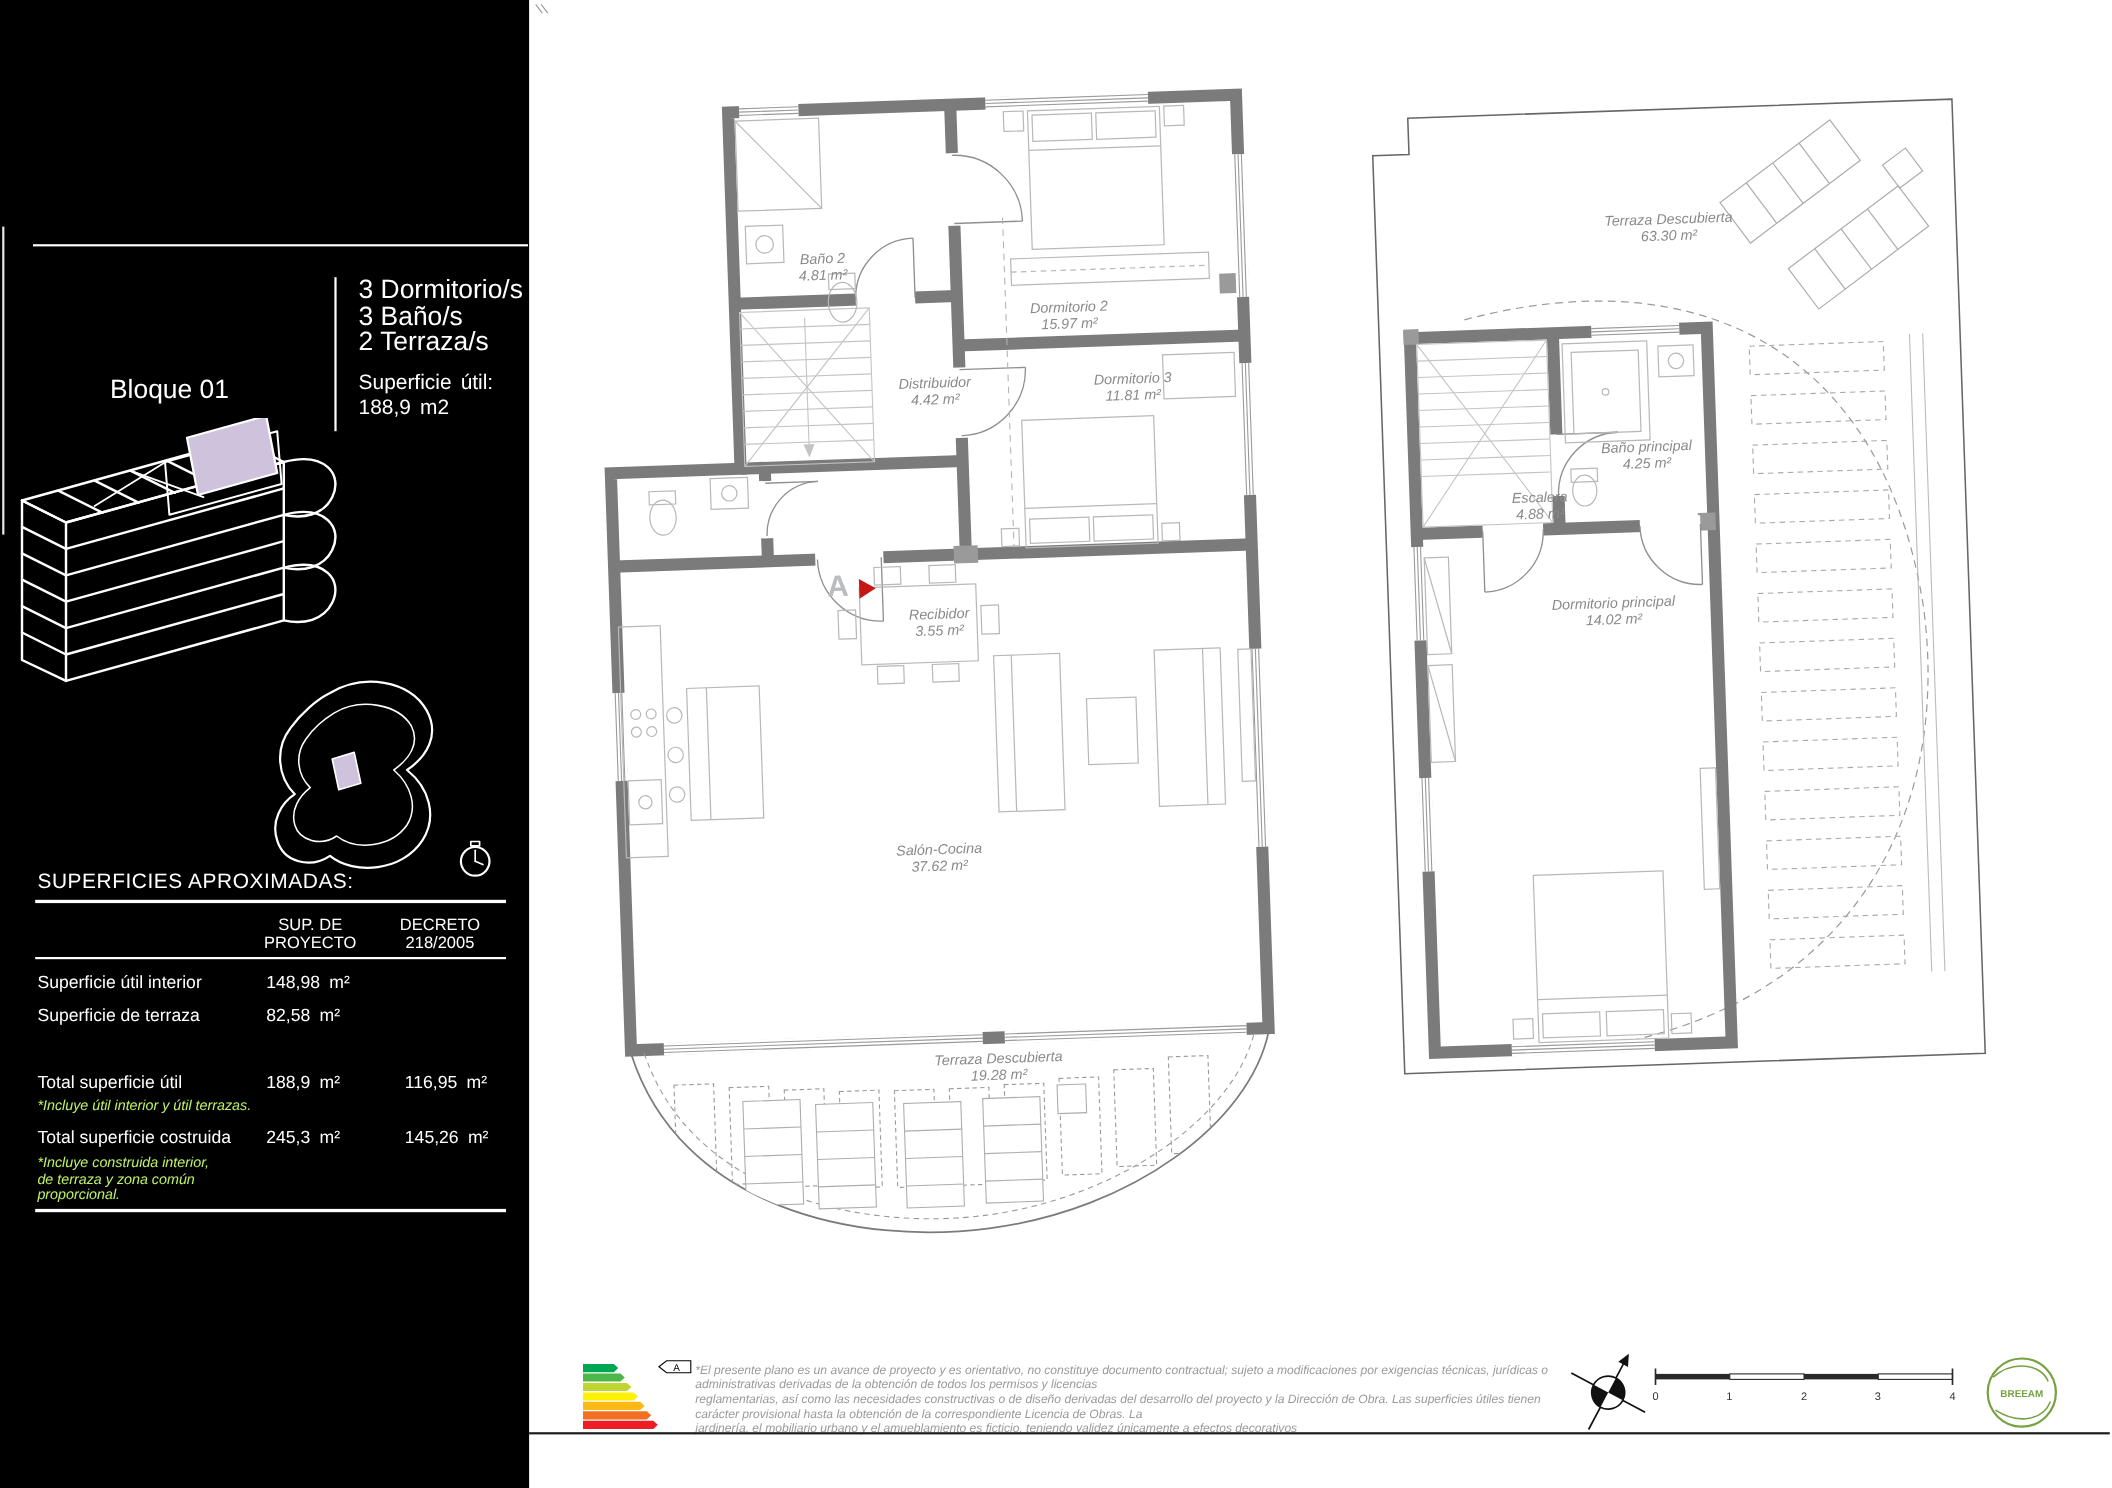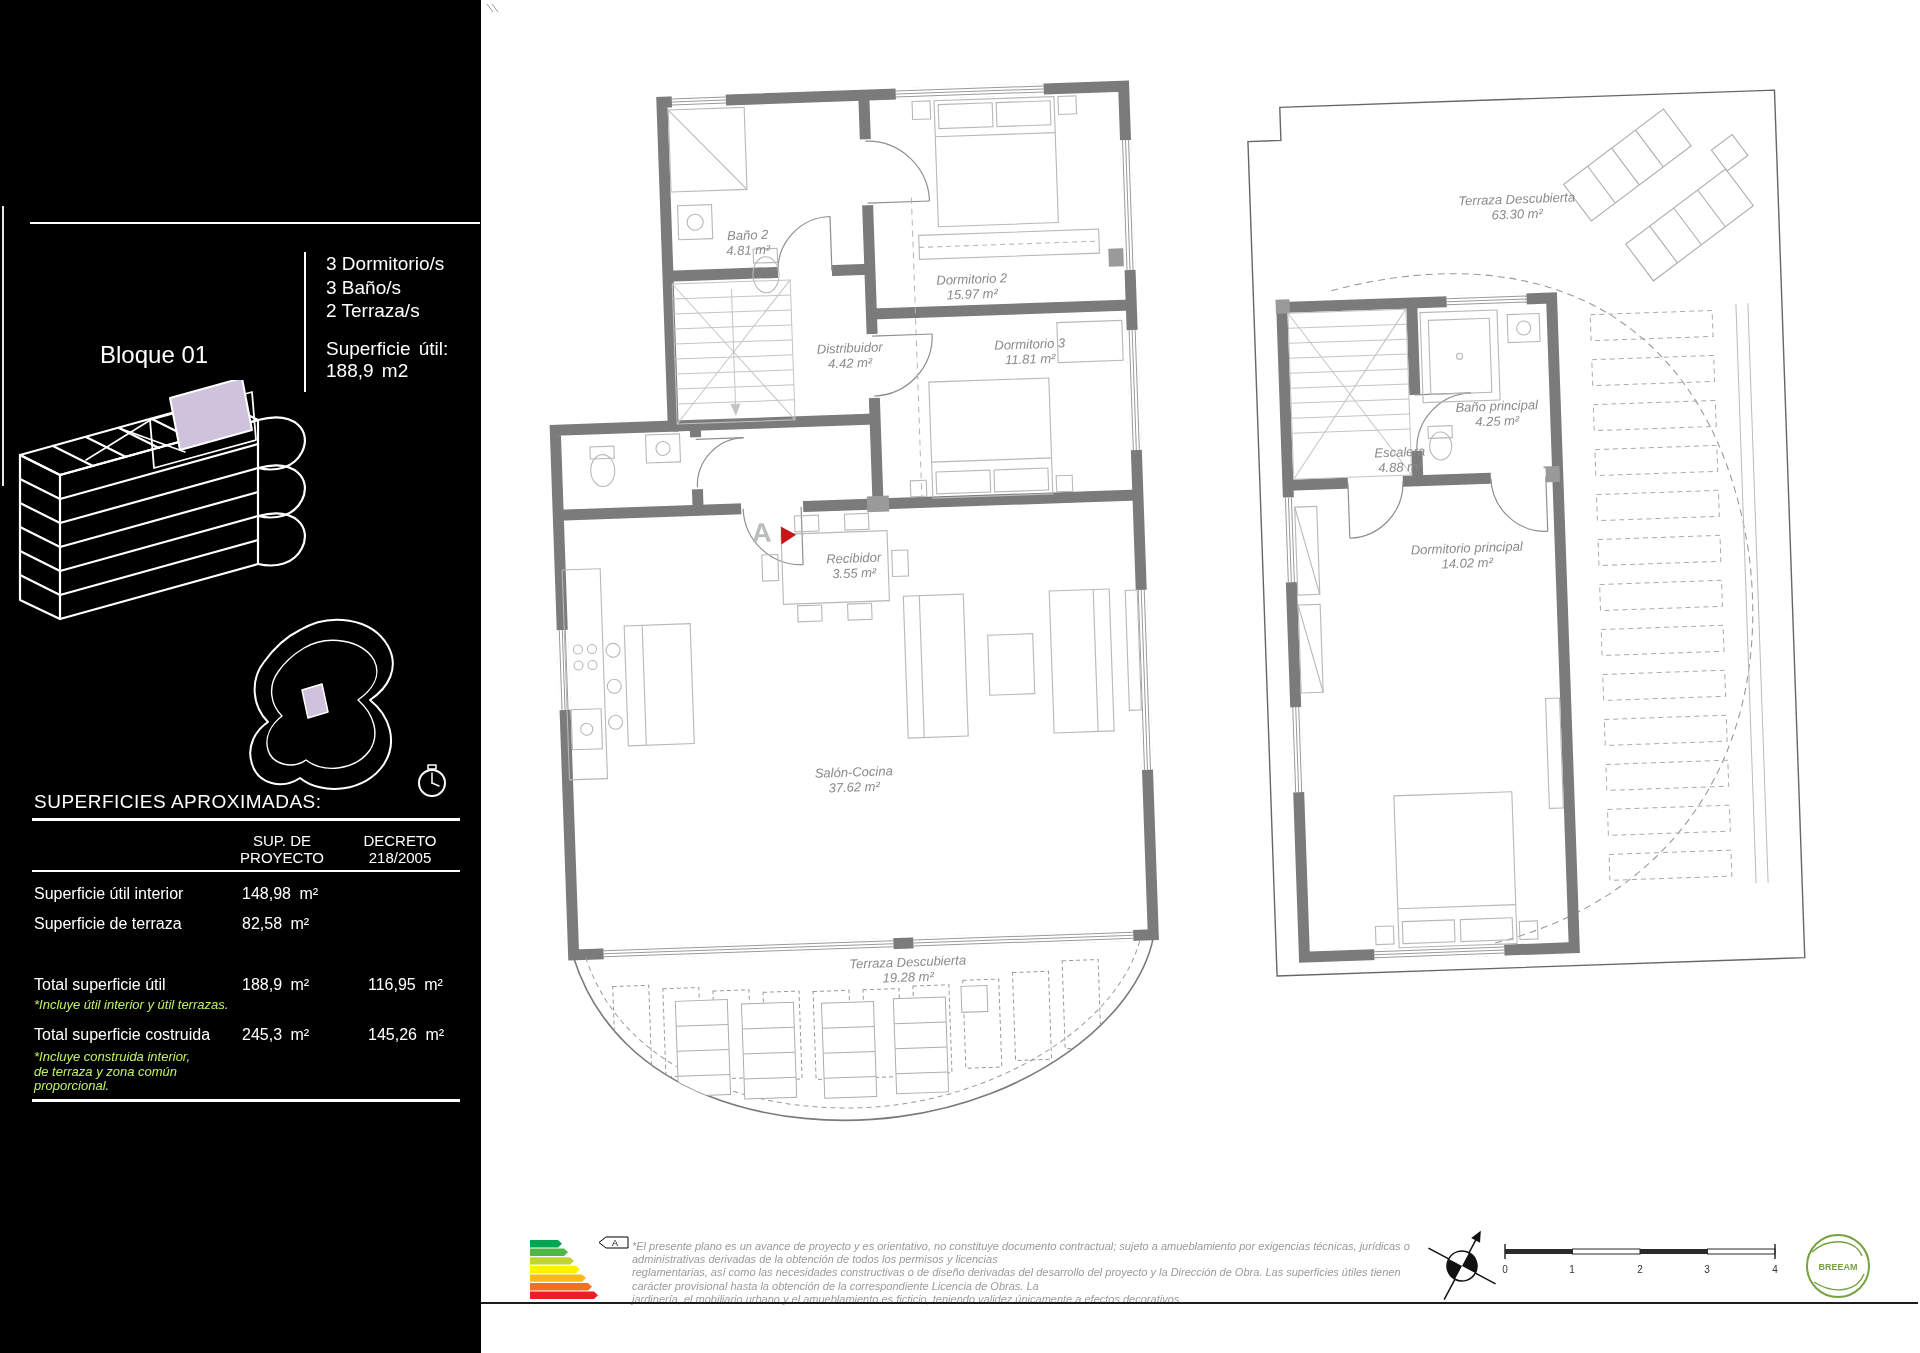--- a/index.html
+++ b/index.html
@@ -4,21 +4,21 @@
 <style>
   html,body{margin:0;padding:0;width:1920px;height:1353px;overflow:hidden;background:#000;}
   body{font-family:"Liberation Sans",sans-serif;position:relative;}
   .abs{position:absolute;}
   
   #sidebar{left:0;top:0;width:481px;height:1353px;background:#000;color:#fff;}
   .sb-topline{left:30px;top:222px;width:450px;height:2px;background:#fff;}
   .sb-edge{left:2px;top:206px;width:2px;height:280px;background:#e8e8e8;}
   #unit-code{left:30px;top:252px;font-size:55px;letter-spacing:1px;color:#fff;white-space:nowrap;}
   .sb-divider{left:304px;top:252px;width:2px;height:140px;background:#fff;}
-  #specs{left:326px;top:252px;font-size:19px;line-height:23.5px;}
+  #specs{left:326px;top:252px;font-size:24px;line-height:23.5px;}
   #block-label{left:100px;top:341px;width:186px;text-align:left;font-size:24px;}
   #sup-util{left:326px;top:338px;font-size:19px;line-height:22px;word-spacing:3px;}
   #table-title{left:34px;top:791px;font-size:19px;letter-spacing:.5px;}
   .tline1{left:32px;top:818px;width:428px;height:3px;background:#fff;}
   .tline2{left:32px;top:870px;width:428px;height:2px;background:#fff;}
   .tline3{left:32px;top:1099px;width:428px;height:3px;background:#fff;}
   .thead{font-size:15px;line-height:17px;text-align:center;top:832px;}
   #th-col1{left:237px;width:90px;}
   #th-col2{left:355px;width:90px;}
   .trow{font-size:16px;color:#fff;white-space:nowrap;}
@@ -548,20 +548,20 @@
       <span>4.25 m²</span>
     </div>
     <div class="room-label" style="left: 1467px; top: 556px;">
       <span>Dormitorio principal</span>
       <span>14.02 m²</span>
     </div>
   </div>
 <div class="abs" id="entry-marker">A</div>
 
 <div class="abs" id="disclaimer">
-  <span>*El presente plano es un avance de proyecto y es orientativo, no constituye documento contractual; sujeto a amueblamiento por exigencias técnicas, jurídicas o</span>
+  <span>*El presente plano es un avance de proyecto y es orientativo, no constituye documento contractual; sujeto a modificaciones por exigencias técnicas, jurídicas o</span>
   <span>administrativas derivadas de la obtención de todos los permisos y licencias</span>
   <span>reglamentarias, así como las necesidades constructivas o de diseño derivadas del desarrollo del proyecto y la Dirección de Obra. Las superficies útiles tienen</span>
   <span>carácter provisional hasta la obtención de la correspondiente Licencia de Obras. La</span>
   <span>jardinería, el mobiliario urbano y el amueblamiento es ficticio, teniendo validez únicamente a efectos decorativos</span>
 </div>
 
 <div class="abs sheet-bottomline"></div>
 
 </body></html>

